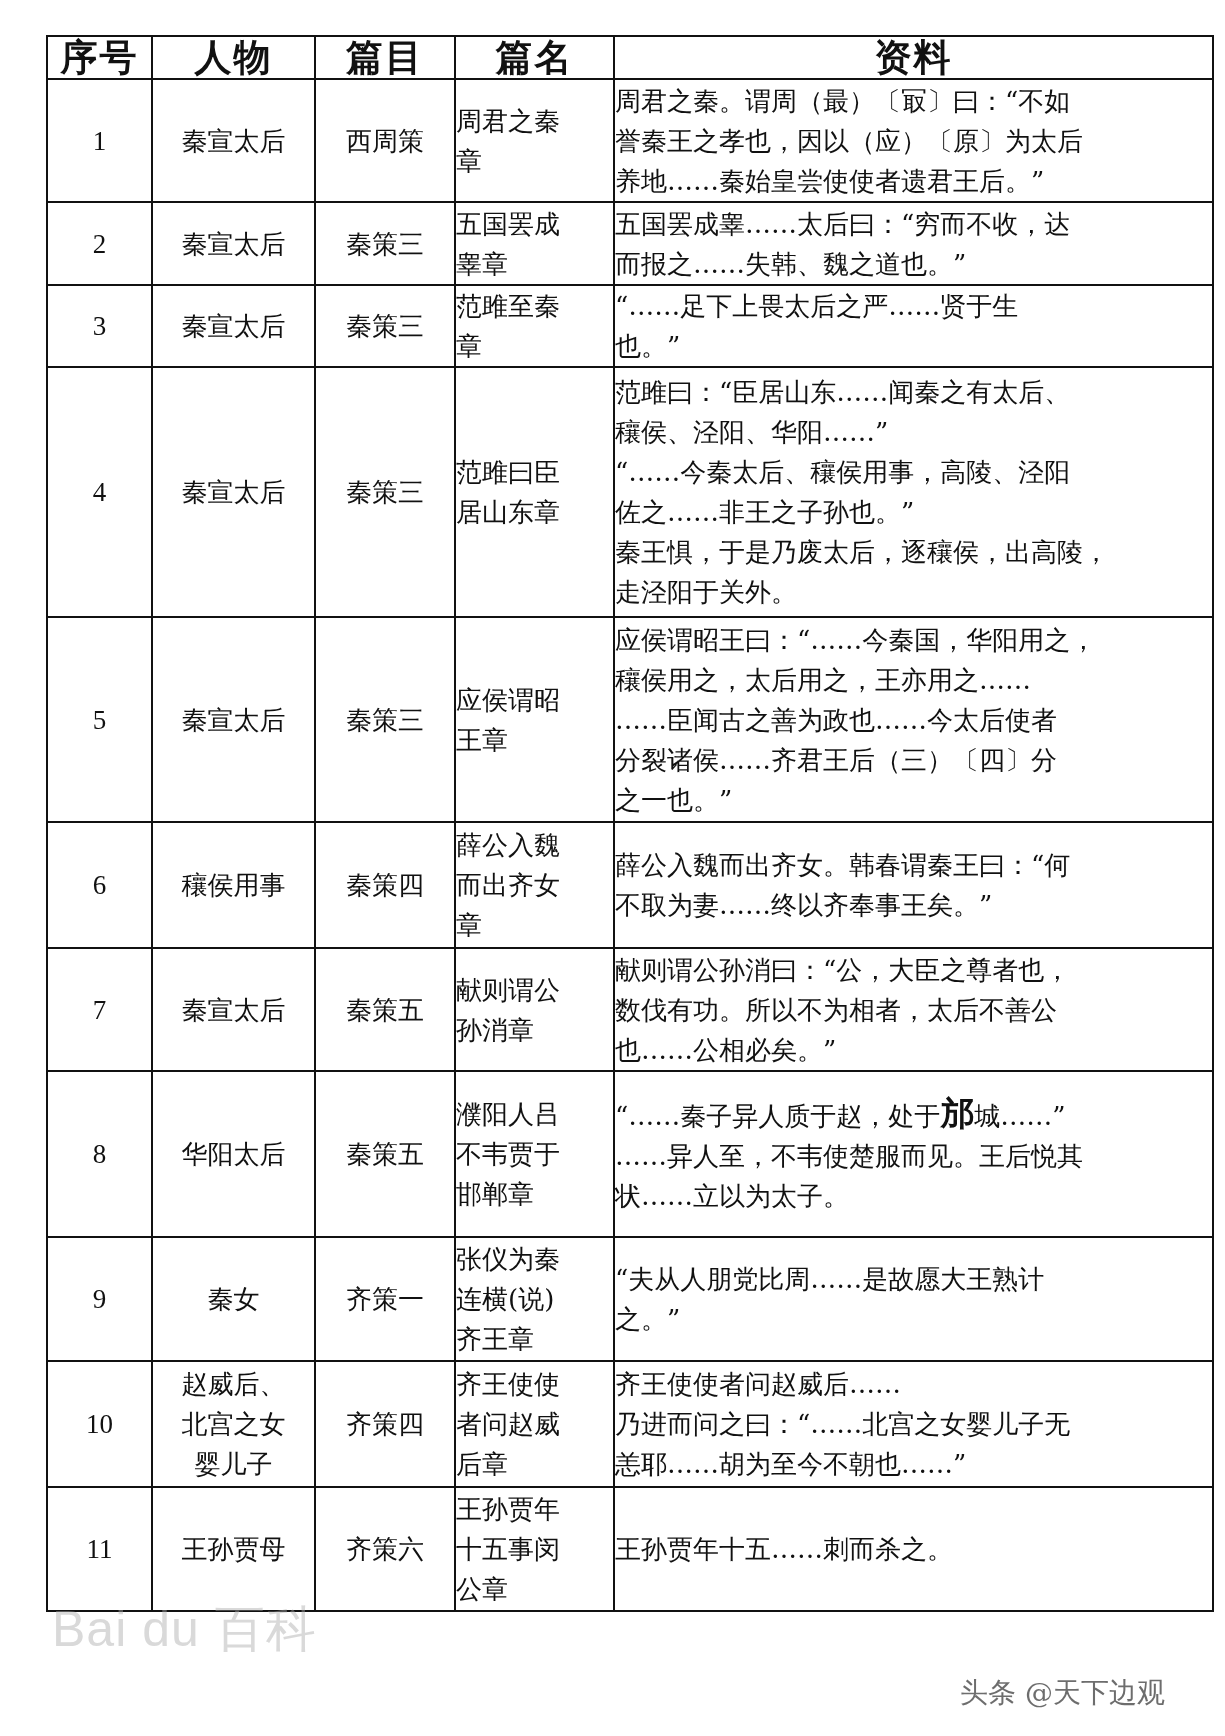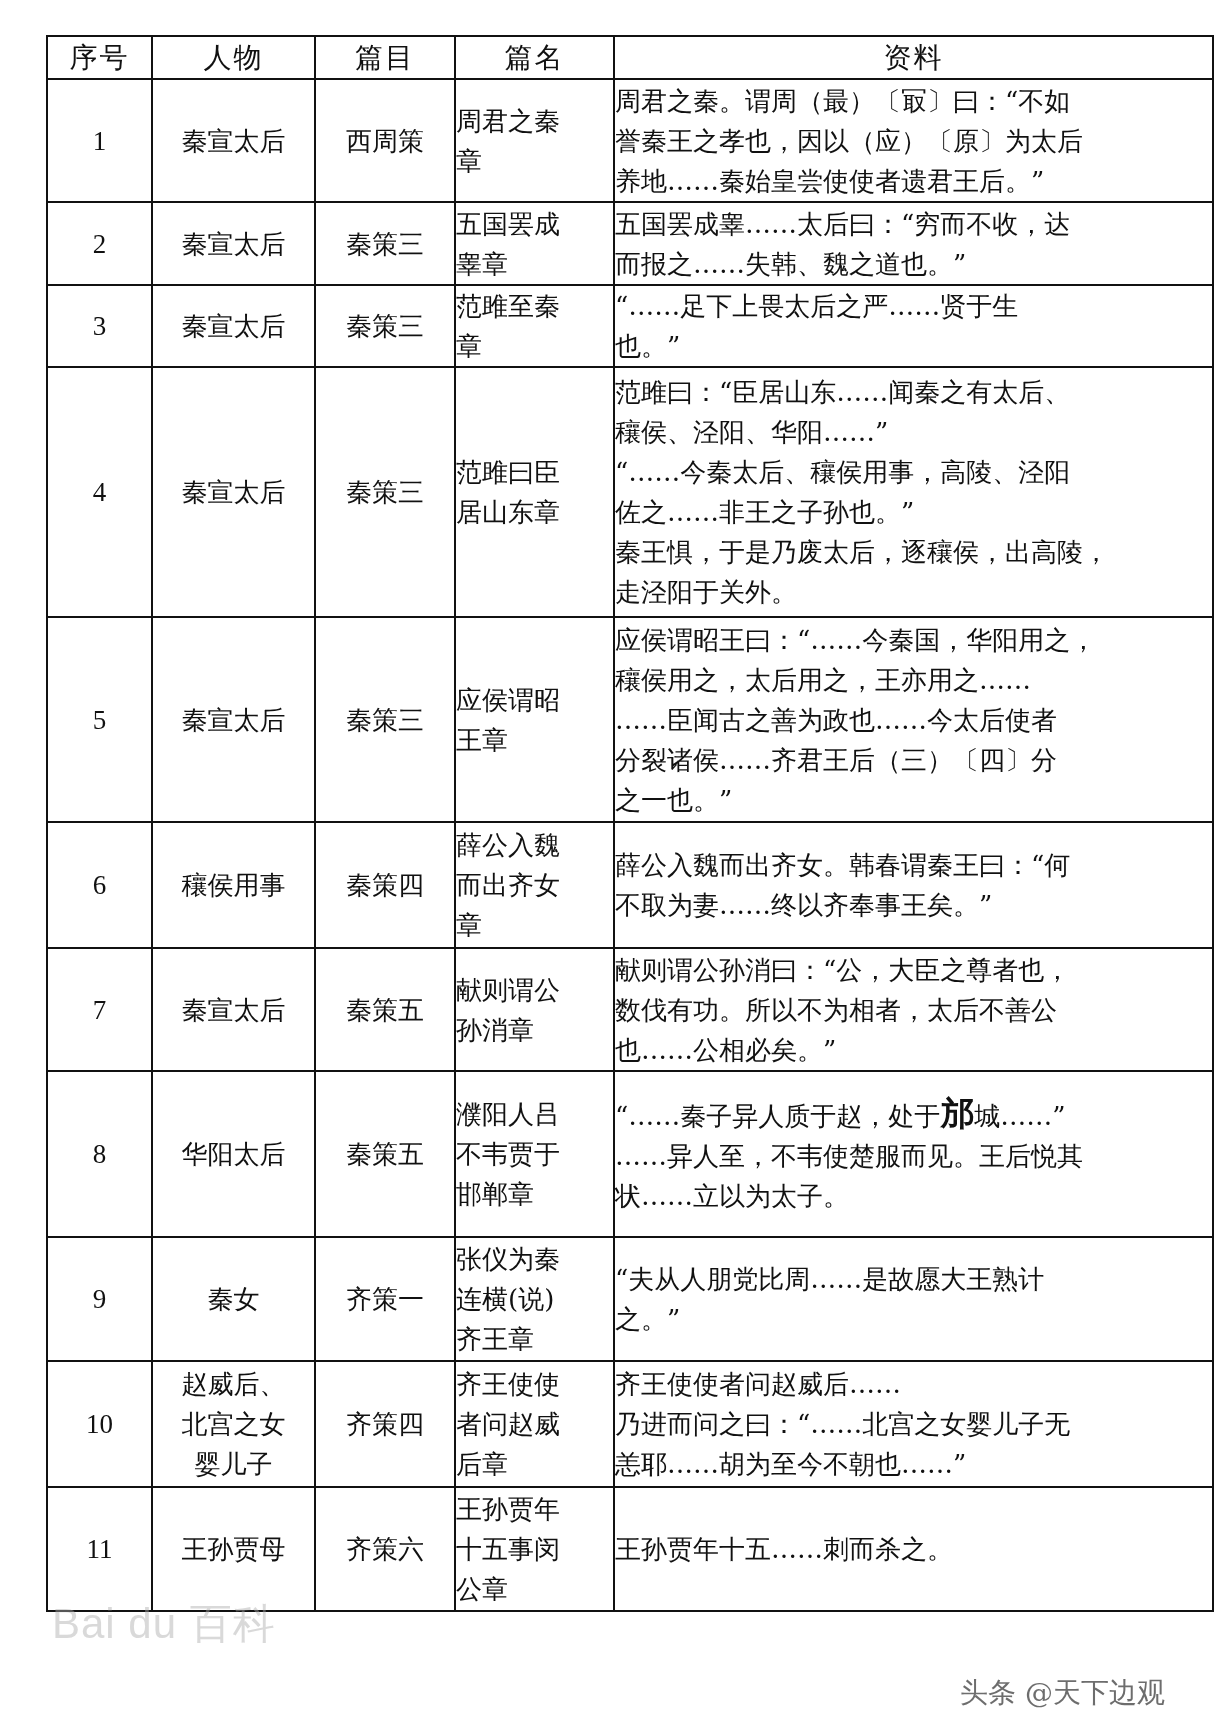--- a/index.html
+++ b/index.html
@@ -1,31 +1,31 @@
 <!DOCTYPE html>
 <html><head>
 <meta charset="utf-8">
 <style>
   html, body { margin:0; padding:0; background:#ffffff; }
   body { width:1225px; height:1736px; position:relative; overflow:hidden;
          font-family:"DejaVu Serif","Liberation Serif",serif; color:#111; }
   table.doc { position:absolute; left:46px; top:35px; border-collapse:collapse;
               table-layout:fixed; width:1166px; }
   table.doc td, table.doc th { border:2px solid #111; padding:0; vertical-align:middle; }
-  th { font-family:"DejaVu Sans","Liberation Sans",sans-serif; font-weight:normal;
-       font-size:28px; text-align:center; height:41px; line-height:41px; letter-spacing:2px; }
+  th { font-family:"DejaVu Sans","Liberation Sans",sans-serif; font-weight:bold;
+       font-size:37px; text-align:center; height:41px; line-height:41px; letter-spacing:2px; }
   td { font-size:26px; line-height:40px; }
   td.c { text-align:center; padding:0 6px; }
   td.l { text-align:left; padding:0 8px 0 10px; }
   td.top { vertical-align:top; padding-top:2px;margin-left:16px; }
   td.num { font-family:"Liberation Serif",serif; font-size:27px; }
   .ln { display:block; white-space:nowrap; }
   .big { font-size:34px; font-weight:bold; }
   .wm-baidu { position:absolute; left:52px; top:1596px; font-family:"Liberation Sans",sans-serif;
-              font-size:42px; color:rgba(170,170,170,0.45); letter-spacing:1px; pointer-events:none; }
+              font-size:50px; color:rgba(170,170,170,0.45); letter-spacing:1px; pointer-events:none; }
   .wm-toutiao { position:absolute; left:960px; top:1674px; font-size:28px;
                 color:rgba(60,60,60,0.75); pointer-events:none; }
 </style>
 </head>
 <body>
 
 <table class="doc">
   <colgroup>
     <col style="width:105px">
       <col style="width:163px">

